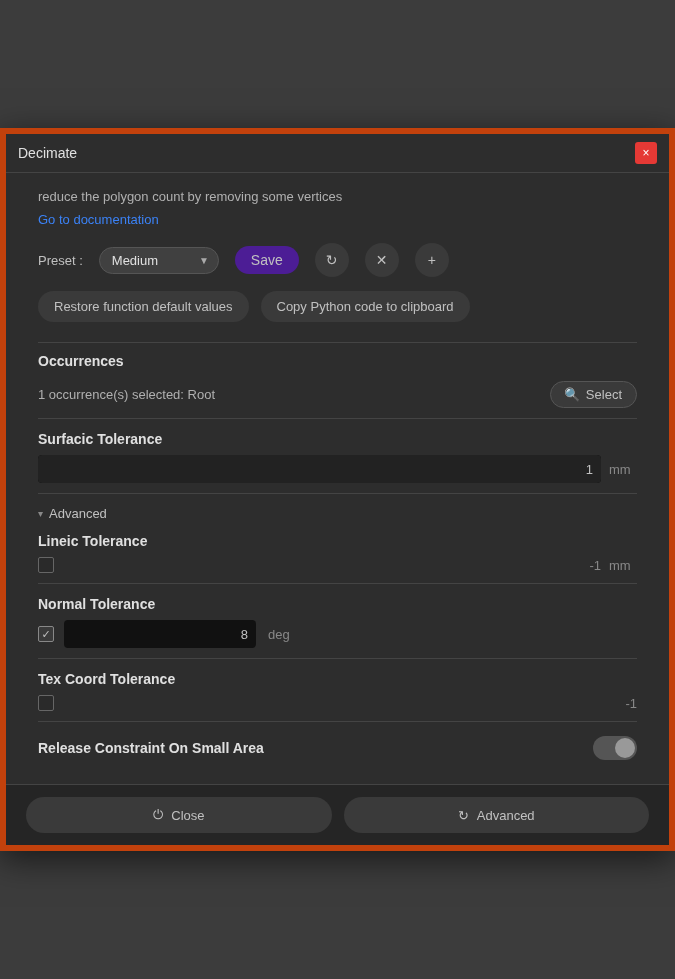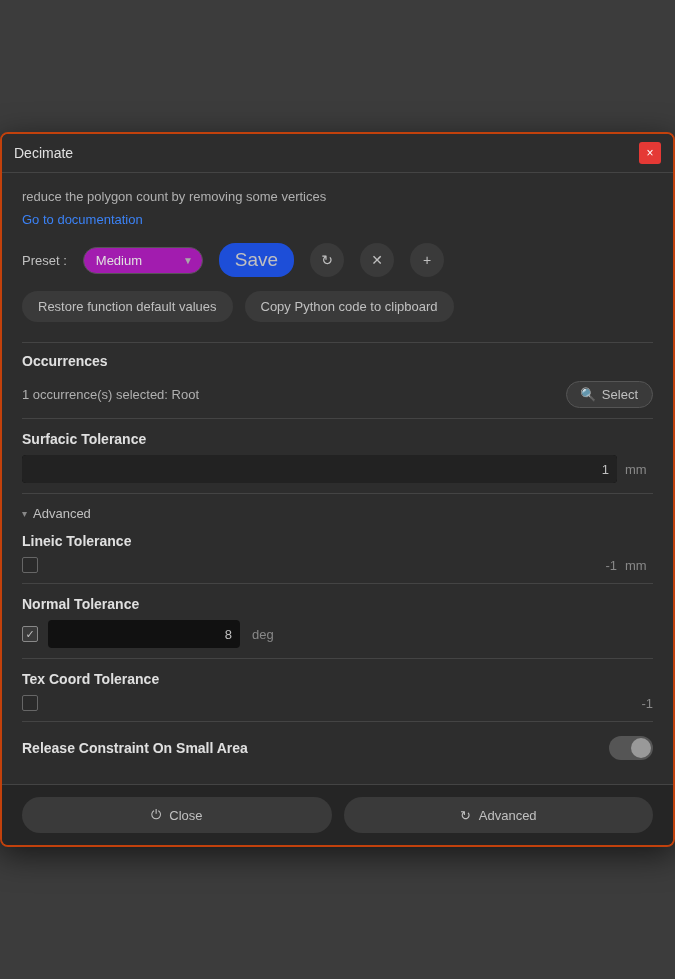--- a/index.html
+++ b/index.html
@@ -7,22 +7,22 @@
       background: #3c3c3c;
       font-family: 'Segoe UI', Arial, sans-serif;
       display: flex;
       justify-content: center;
       align-items: center;
       min-height: 100vh;
     }
     .dialog {
       width: 675px;
       background: #2d2d2d;
-      border: 2px solid #c2410c;
-      border-radius: 8px;
+      border: 6px solid #c2410c;
+      border-radius: 0;
       overflow: hidden;
       box-shadow: 0 8px 32px rgba(0,0,0,0.6);
     }
     .title-bar {
       background: #2d2d2d;
       display: flex;
       align-items: center;
       justify-content: space-between;
       padding: 8px 12px;
       border-bottom: 1px solid #444;
@@ -39,21 +39,21 @@
       width: 22px;
       height: 22px;
       border-radius: 3px;
       cursor: pointer;
       font-size: 12px;
       display: flex;
       align-items: center;
       justify-content: center;
     }
     .content {
-      padding: 16px 20px;
+      padding: 16px 32px;
     }
     .description {
       color: #b0b0b0;
       font-size: 13px;
       margin-bottom: 6px;
     }
     .doc-link {
       color: #3b82f6;
       font-size: 13px;
       cursor: pointer;
@@ -64,21 +64,21 @@
       display: flex;
       align-items: center;
       gap: 16px;
       margin-bottom: 14px;
     }
     .preset-label {
       color: #c0c0c0;
       font-size: 13px;
     }
     .preset-select {
-      background: #a21caf;
+      background: #404040;
       color: #e0e0e0;
       border: 1px solid #555;
       border-radius: 16px;
       padding: 5px 28px 5px 12px;
       font-size: 13px;
       appearance: none;
       cursor: pointer;
       min-width: 120px;
       position: relative;
     }
@@ -103,27 +103,27 @@
       width: 34px;
       height: 34px;
       border-radius: 50%;
       cursor: pointer;
       font-size: 14px;
       display: flex;
       align-items: center;
       justify-content: center;
     }
     .save-btn {
-      background: #1d4ed8;
+      background: #4c1d95;
       border: none;
       color: #c0c0c0;
       padding: 6px 16px;
       border-radius: 16px;
       cursor: pointer;
-      font-size: 19px;
+      font-size: 14px;
     }
     .actions-row {
       display: flex;
       gap: 12px;
       margin-bottom: 20px;
     }
     .action-btn {
       background: #3a3a3a;
       border: none;
       color: #c0c0c0;

